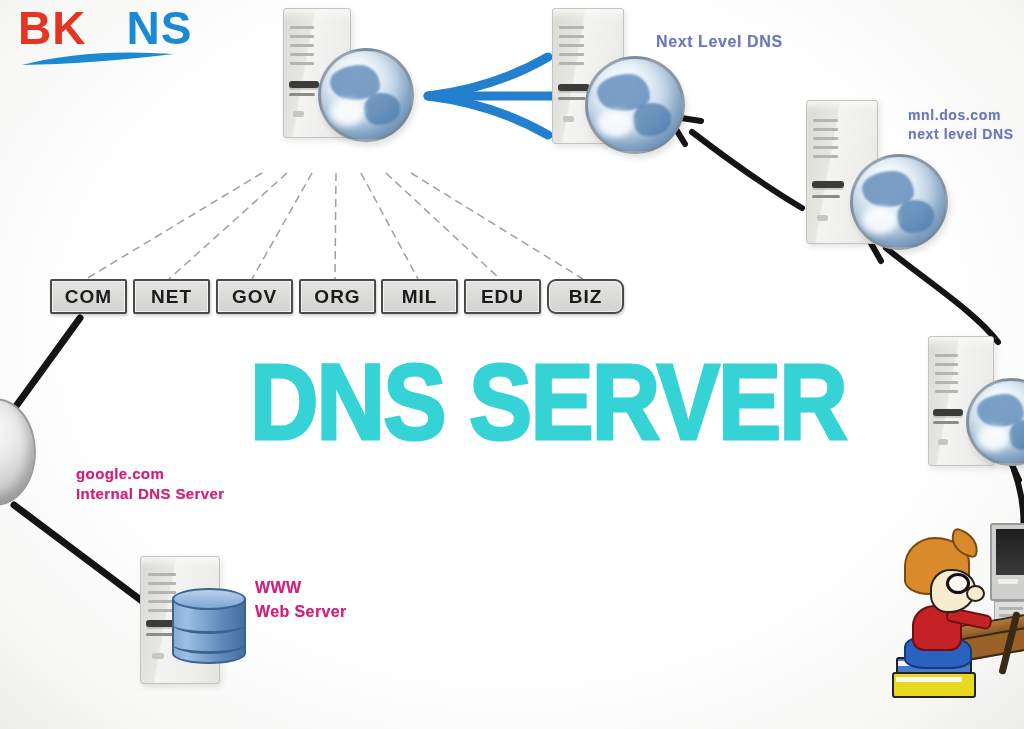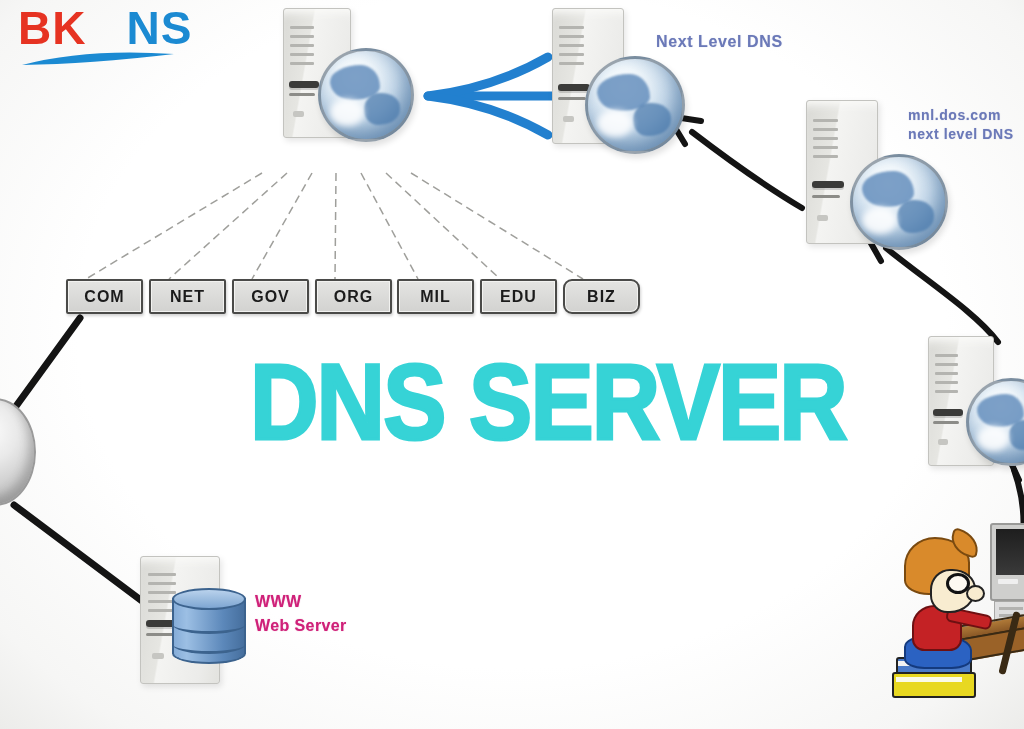--- a/index.html
+++ b/index.html
@@ -62,21 +62,21 @@
 
   
   .nodebox{
     background:linear-gradient(180deg,#e4e4e2,#d2d2d0);
     border:2px solid #4a4a48;border-radius:2px;
     box-shadow:inset 0 0 0 1px #f2f2f0, 1px 2px 3px rgba(0,0,0,.18);
     display:flex;align-items:center;justify-content:center;
     font-weight:bold;color:#1b1b1b;
   }
   #root-box{left:247px;top:139px;width:178px;height:33px;font-size:21px;letter-spacing:2px;}
-  .tld{top:279px;width:73px;height:31px;font-size:16px;letter-spacing:1px;margin-left:16px;}
+  .tld{top:279px;width:73px;height:31px;font-size:19px;letter-spacing:1px;}
 
   
   #dns-title{
     left:250px;top:344px;
     font-size:103px;font-weight:bold;letter-spacing:-2px;line-height:112px;
     color:#36d3d6;-webkit-text-stroke:3px #36d3d6;
     transform:scaleX(.92) scaleY(1.04);transform-origin:left top;
     white-space:nowrap;
   }
 
@@ -264,40 +264,44 @@
   <div class="abs nodebox tld" style="left:133px;">NET</div>
   <div class="abs nodebox tld" style="left:216px;">GOV</div>
   <div class="abs nodebox tld" style="left:299px;">ORG</div>
   <div class="abs nodebox tld" style="left:381px;">MIL</div>
   <div class="abs nodebox tld" style="left:464px;">EDU</div>
   <div class="abs nodebox tld" style="left:547px;border-radius:9px;">BIZ</div>
 
   <div class="abs" id="dns-title">DNS SERVER</div>
 
   <div class="abs" id="left-globe"></div>
+  <div class="abs pinklabel" style="left:76px;top:464px;">
+    <div>google.com</div>
+    <div>Internal DNS Server</div>
+  </div>
 
   <div class="abs tower" style="left:140px;top:556px;width:78px;height:126px;">
     <div class="vents">
         <div></div>
         <div></div>
         <div></div>
         <div></div>
         <div></div>
       </div>
     <div class="slot" style="top:50%;"></div>
     <div class="slot2" style="top:60%;"></div>
     <div class="btn" style="top:76%;"></div>
   </div>
   <div class="abs db" style="left:172px;top:588px;">
     <div class="body"></div>
     <div class="top"></div>
     <div class="sep" style="top:26px;"></div>
     <div class="sep" style="top:46px;"></div>
   </div>
-  <div class="abs pinklabel" style="left:255px;top:590px;font-size:16px;line-height:24px;">
+  <div class="abs pinklabel" style="left:255px;top:576px;font-size:16px;line-height:24px;">
     <div>WWW</div>
     <div>Web Server</div>
   </div>
 
   <div class="abs" id="user">
     <div class="monitor">
       <div class="screen"></div>
       <div class="mbtn"></div>
     </div>
     <div class="unit">

